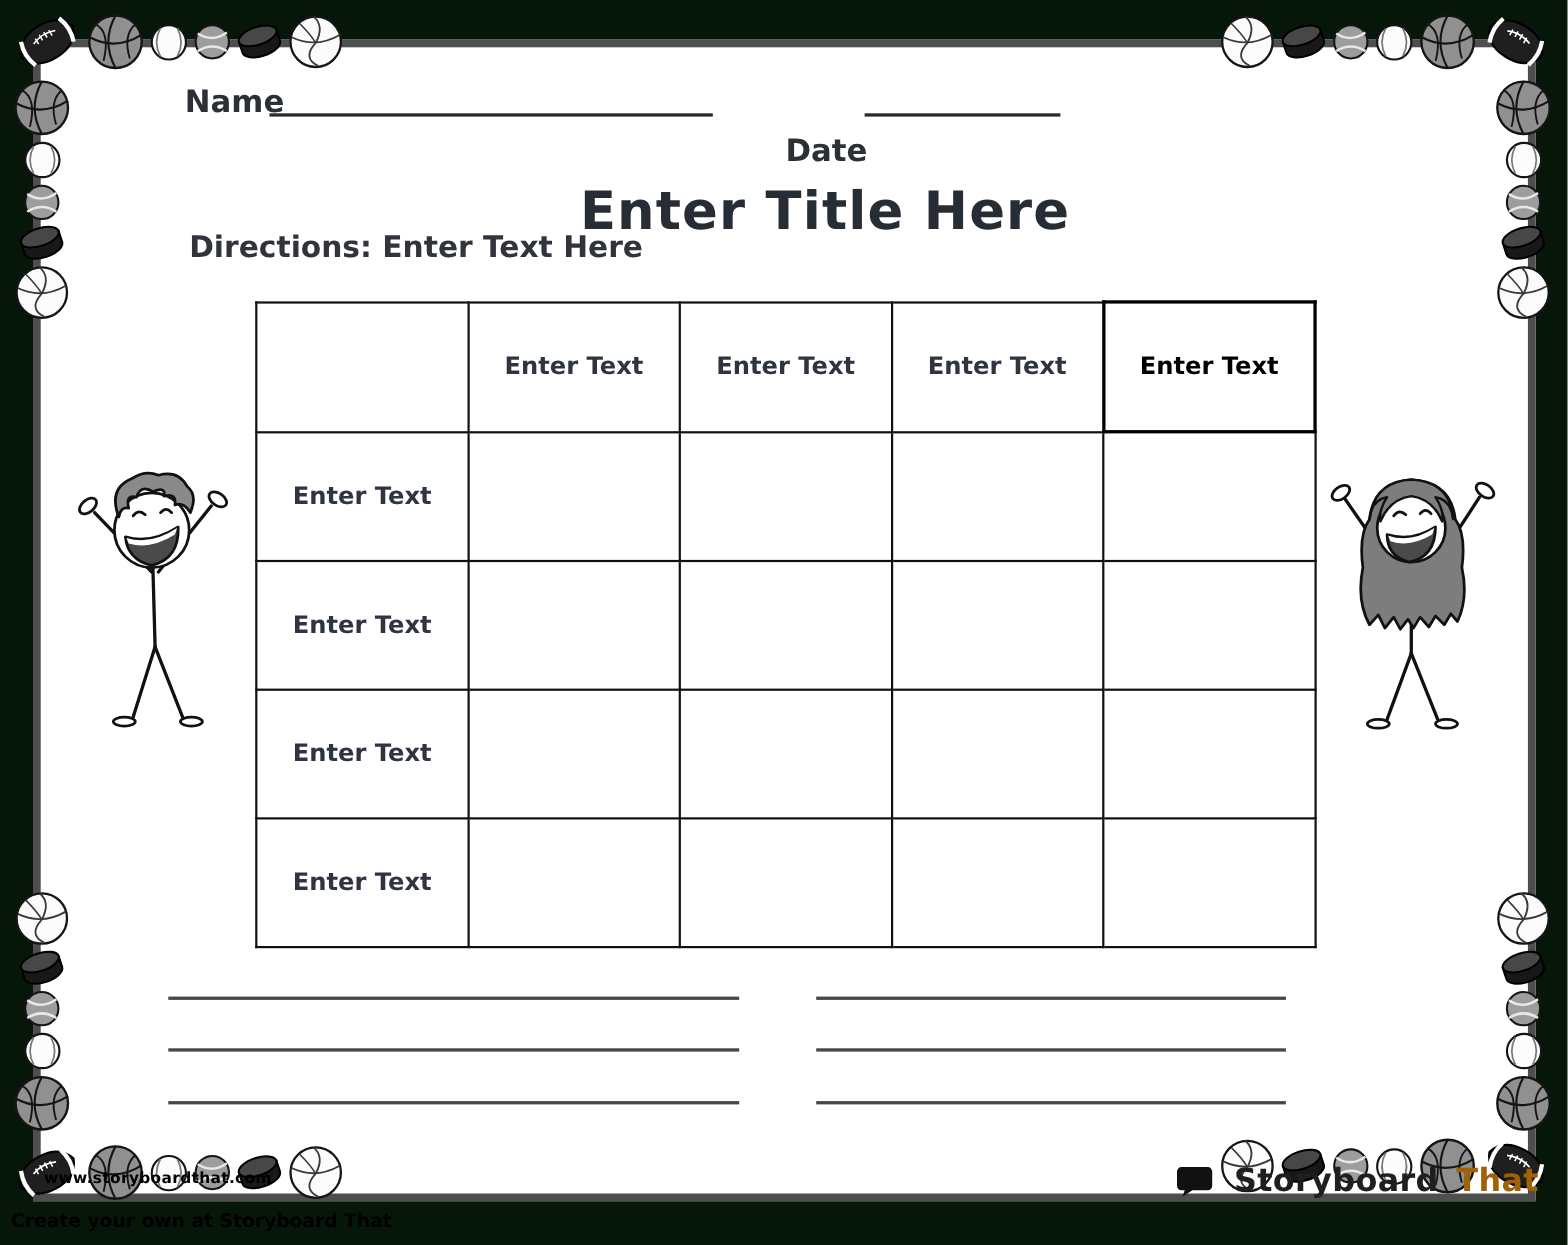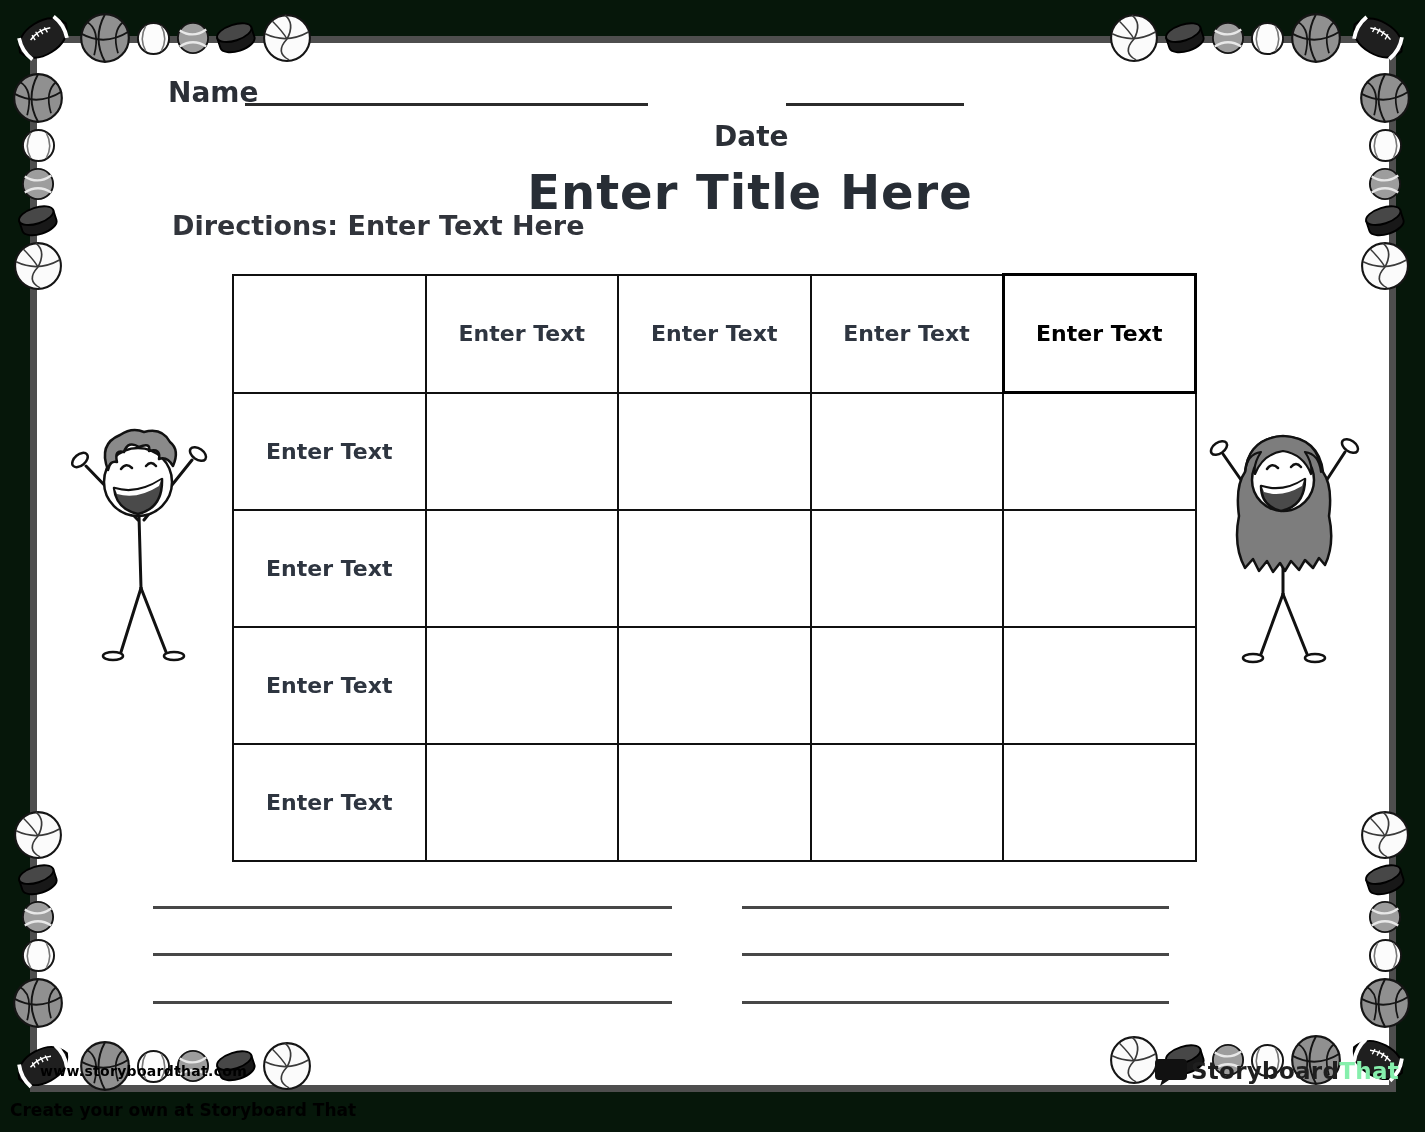--- a/index.html
+++ b/index.html
@@ -89,25 +89,25 @@
   #website{
     position:absolute;left:28px;top:1063px;font-size:14px;font-weight:700;
     color:#000;z-index:5;letter-spacing:0.3px;margin-left:12px;
   }
   #credit{
     position:absolute;left:10px;top:1100px;font-size:17px;font-weight:700;
     color:#000;z-index:5;
   }
   #logo{
     position:absolute;right:26px;top:1056px;z-index:5;display:flex;align-items:center;
-    font-size:23px;font-weight:700;letter-spacing:0.3px;
+    font-size:29px;font-weight:700;letter-spacing:0.3px;gap:16px;
   }
   #logo .bubble{width:36px;height:30px;margin-right:2px;}
   #logo .p1{color:#1f1f1f;}
-  #logo .p2{color:#86efac;}
+  #logo .p2{color:#a16207;}
 </style>
 </head>
 <body>
 
 <div class="stage">
 
   <svg width="0" height="0" style="position:absolute" aria-hidden="true">
     <defs>
       <symbol id="sym-basketball" viewBox="0 0 48 48">
         <circle cx="24" cy="24" r="22" fill="#909090" stroke="#151515" stroke-width="2"></circle>

